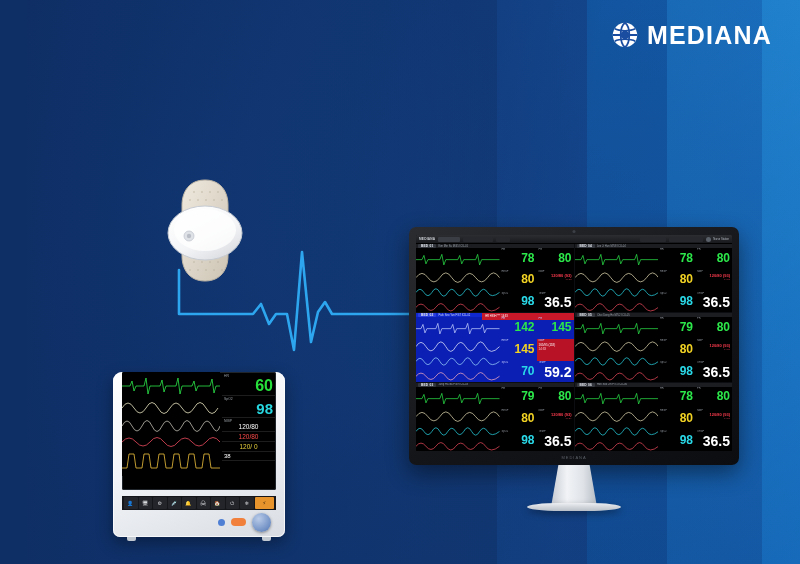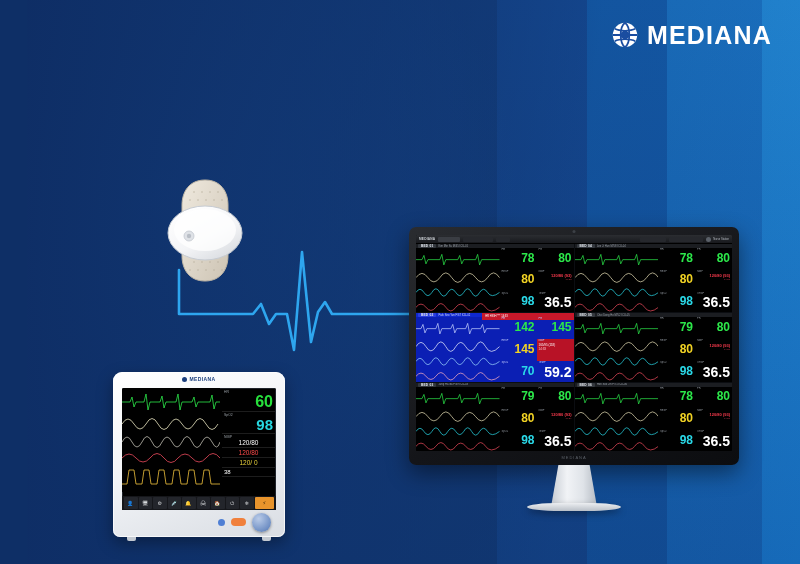--- a/index.html
+++ b/index.html
@@ -81,21 +81,21 @@
   .bed-brand {
     position:absolute; top:4px; left:0; right:0;
     text-align:center; font-size:5px; font-weight:700; color:#1b3f7d;
     letter-spacing:.4px;
   }
   .bed-brand .dot {
     display:inline-block; width:5px; height:5px; border-radius:50%;
     background:#1b3f7d; margin-right:2px; vertical-align:-1px;
   }
   .bed-screen {
-    position:absolute; left:9px; top:16px; right:9px; height:118px;
+    position:absolute; left:9px; top:0; right:9px; height:118px;
     background:#000; border-radius:2px; overflow:hidden;
     box-shadow:inset 0 0 0 1px #20242b;
   }
   .bed-waves { position:absolute; left:0; top:0; width:98px; height:104px; }
   .bed-numeric {
     position:absolute; left:100px; top:1px; right:1px; bottom:14px;
     display:flex; flex-direction:column; font-size:4.4px;
   }
   .nm-row { border-bottom:1px solid #1d1d1d; padding:1px 2px; position:relative; }
   .nm-lbl { font-size:3.4px; color:#9aa0a6; }

